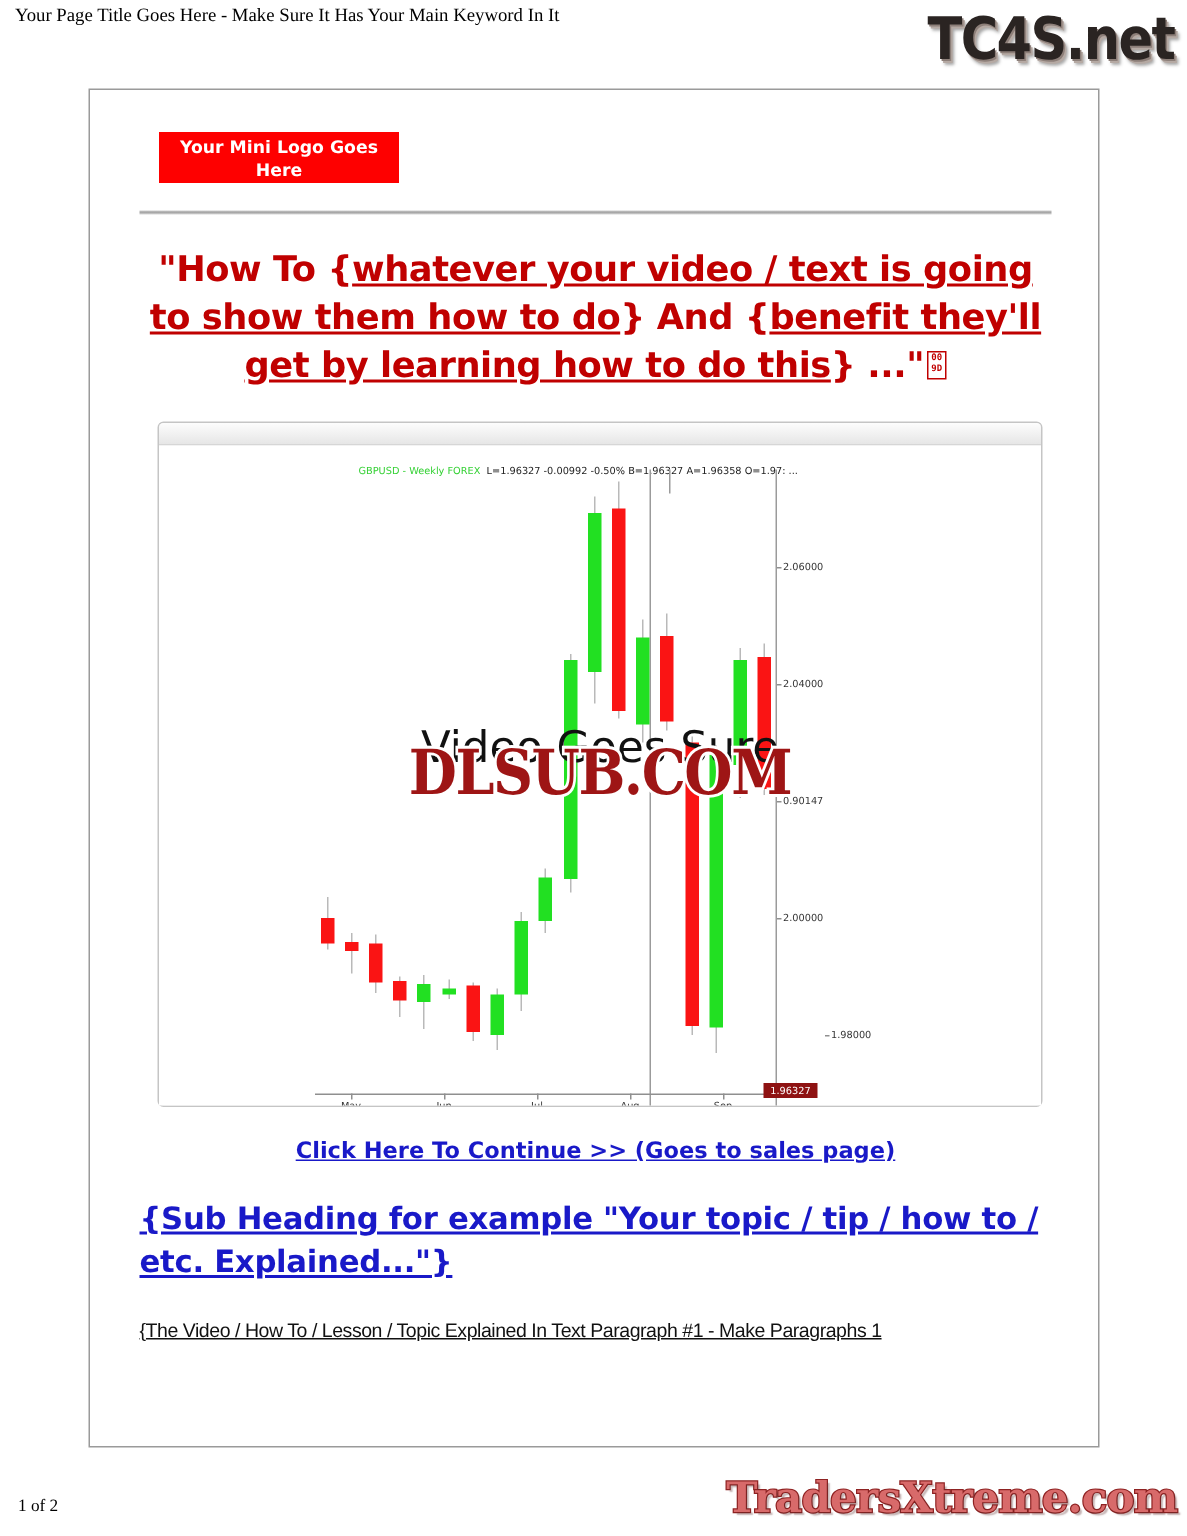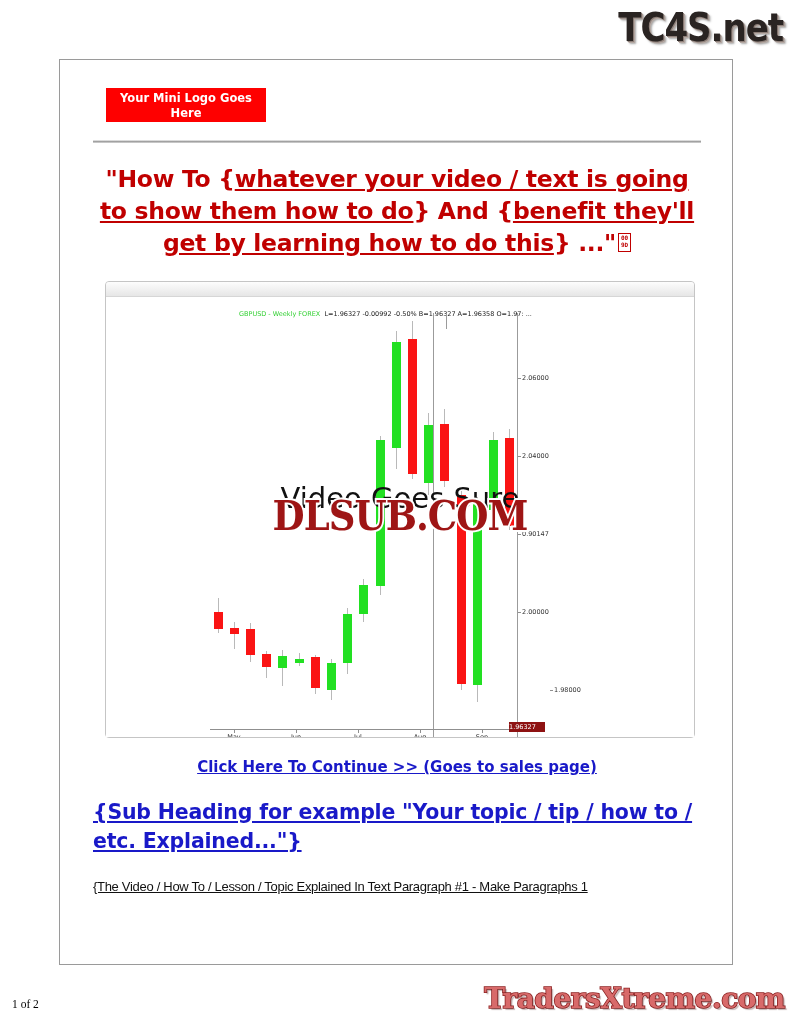--- a/index.html
+++ b/index.html
@@ -215,21 +215,21 @@
   .price-marker {
     position: absolute;
     left: 403px;
     width: 36px;
     height: 10px;
     background: #8e1212;
     color: #fff;
     font-family: "DejaVu Sans", sans-serif;
     font-size: 6.5px;
     line-height: 10px;
-    text-align: left;
+    text-align: center;
   }
 
   
   .candle { position: absolute; }
   .candle .wick {
     position: absolute;
     left: 50%;
     width: 1px;
     margin-left: -0.5px;
     background: #b9b9b9;
@@ -434,20 +434,21 @@
     paint-order: stroke fill;
     text-shadow: 2px 2px 1px rgba(90,40,40,.35);
     white-space: nowrap;
     pointer-events: none;
   }
 </style>
 </head>
 <body>
 
 <div class="print-header">
+  <div class="print-title">Your Page Title Goes Here - Make Sure It Has Your Main Keyword In It</div>
 </div>
 <div class="tc4s-watermark">TC4S.net</div>
 
 <div class="page-sheet">
   <div class="sheet-inner">
 
     <div class="mini-logo">
       <span>Your Mini Logo Goes</span>
       <span class="logo-line2">Here</span>
     </div>

